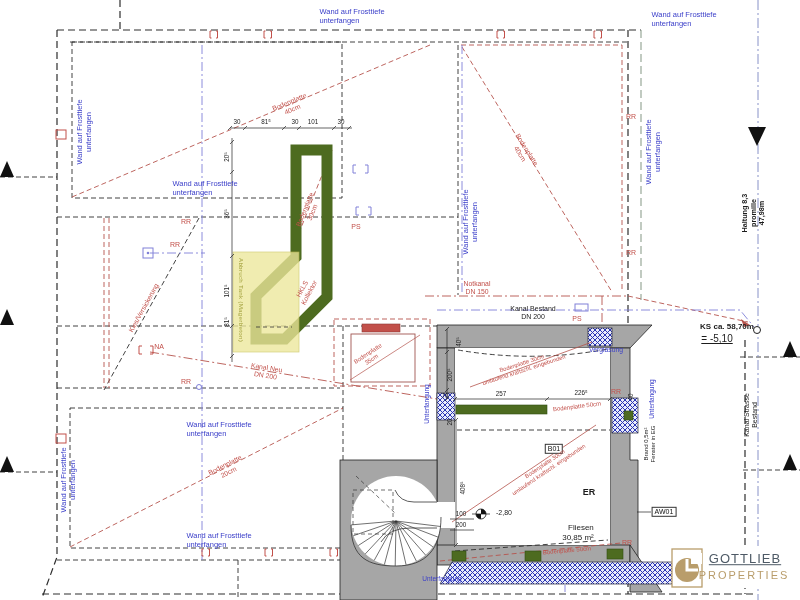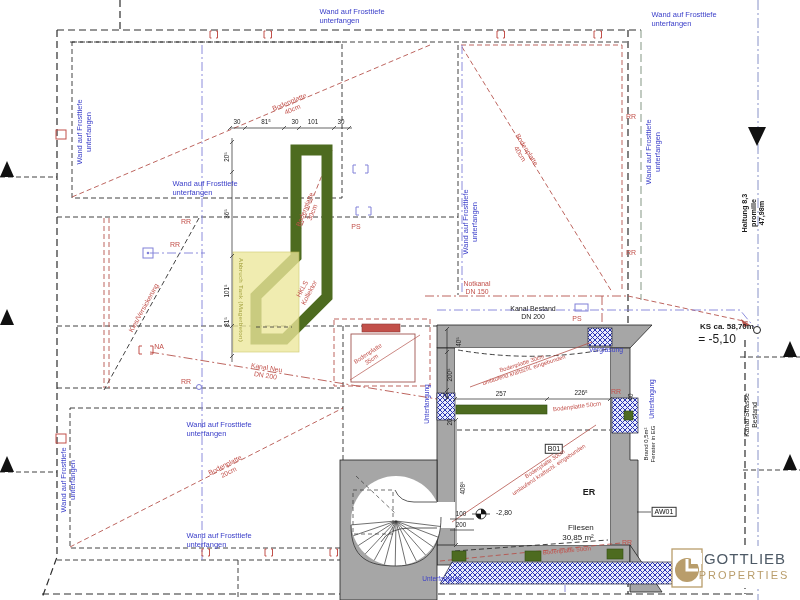--- a/index.html
+++ b/index.html
@@ -8,21 +8,21 @@
   svg{position:absolute;left:0;top:0;}
   .lab{position:absolute;white-space:pre-line;line-height:1.2;transform:translate(-50%,-50%);
        pointer-events:none;text-align:center;}
   .b{color:#3a3ec9;font-size:7.5px;}
   .k{color:#1c1c1c;font-size:7px;}
   .r{color:#c2504a;font-size:6.8px;}
   .dim{color:#1c1c1c;font-size:6.3px;}
   .bold{font-weight:bold;}
   .box{border:1px solid #333;background:#fff;padding:0 2px;font-size:7px;color:#111;white-space:nowrap;}
   .ol{color:#a3a23f;font-size:6.2px;letter-spacing:.3px;}
-  .logo-g{color:#4e5a66;font-size:15px;letter-spacing:1px;font-weight:500;white-space:nowrap;}
+  .logo-g{color:#4e5a66;font-size:13px;letter-spacing:1px;font-weight:500;white-space:nowrap;text-decoration:underline;}
   .logo-p{color:#b99d6b;font-size:11px;letter-spacing:2px;white-space:nowrap;text-align:center;}
 </style>
 </head>
 <body>
 
 <div id="canvas">
 
 <svg width="800" height="600" viewBox="0 0 800 600">
   <defs>
     <pattern id="xh" width="5" height="5" patternUnits="userSpaceOnUse">
@@ -246,21 +246,21 @@
 <div class="lab b" style="left:219px;top:540px;text-align:left;">Wand auf Frosttiefe
 unterfangen</div>
 <div class="lab b" style="left:427px;top:404px;transform:translate(-50%,-50%) rotate(-90deg);font-size:6.5px;">Unterfangung</div>
 <div class="lab b" style="left:652px;top:399px;transform:translate(-50%,-50%) rotate(-90deg);font-size:6.5px;">Unterfangung</div>
 <div class="lab b" style="left:442px;top:579px;font-size:6.5px;">Unterfangung</div>
 <div class="lab b" style="left:606px;top:350px;font-size:6.8px;">Verglasung</div>
 
 <div class="lab k" style="left:533px;top:313px;">Kanal Bestand
 DN 200</div>
 <div class="lab k bold" style="left:727px;top:327px;font-size:8px;">KS ca. 58,70m</div>
-<div class="lab k" style="left:717px;top:339px;font-size:12px;">= -5,10</div>
+<div class="lab k" style="left:717px;top:339px;font-size:10px;text-decoration:underline;">= -5,10</div>
 <div class="lab k bold" style="left:754px;top:213px;transform:translate(-50%,-50%) rotate(-90deg);font-size:7.2px;">Haltung 8,3 promille
 47,98m</div>
 <div class="lab k" style="left:751px;top:415px;transform:translate(-50%,-50%) rotate(-90deg);">Kanal Strasse Bestand</div>
 <div class="lab k bold" style="left:569px;top:492px;font-size:9px;padding-left:40px;">ER</div>
 <div class="lab k" style="left:578px;top:533px;font-size:8px;text-align:right;">Fliesen
 30,85 m²</div>
 <div class="lab box" style="position:absolute;left:554px;top:449px;transform:translate(-50%,-50%);">B01</div>
 <div class="lab box" style="position:absolute;left:664px;top:512px;transform:translate(-50%,-50%);">AW01</div>
 <div class="lab k" style="left:650px;top:444px;transform:translate(-50%,-50%) rotate(-90deg);font-size:6px;">Brand 0,5m²
 Fenster in EG</div>

